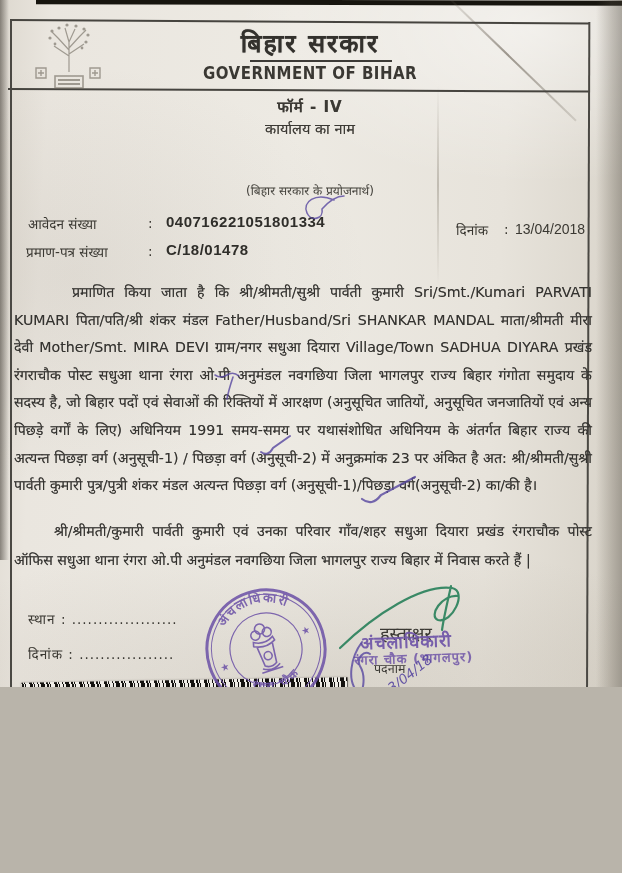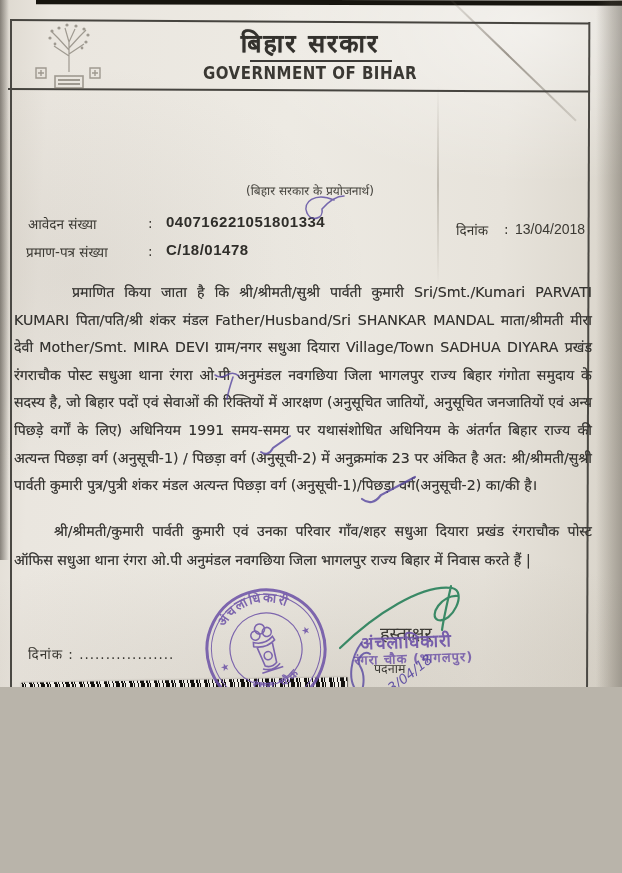--- a/index.html
+++ b/index.html
@@ -89,35 +89,41 @@
       <path d="M62 48 h10 v10 h-10 z M64 53 h6 M67 50 v6" stroke-width="1.4"></path>
       <rect x="27" y="56" width="28" height="12" stroke-width="1.6"></rect>
       <path d="M30 60 h22 M30 64 h22" stroke-width="1.8"></path>
     </g>
   </svg>
 
   <div class="abs center title-hi">बिहार सरकार</div>
   <div class="abs" style="left:250px;top:60px;width:142px;height:2px;background:#3c3a36;"></div>
   <div class="abs center title-en">GOVERNMENT OF BIHAR</div>
 
+  <div class="abs center form-no faded">फॉर्म - IV</div>
+  <div class="abs center office-name faded">कार्यालय का नाम</div>
   <div class="abs center cert-subtitle">(बिहार सरकार के प्रयोजनार्थ)</div>
 
   <div class="abs fld-label" style="left:28px;top:215px;">आवेदन संख्या</div>
   <div class="abs fld-label" style="left:148px;top:215px;">:</div>
   <div class="abs fld-value" style="left:166px;top:213px;">040716221051801334</div>
   <div class="abs fld-label" style="left:26px;top:243px;">प्रमाण-पत्र संख्या</div>
   <div class="abs fld-label" style="left:148px;top:243px;">:</div>
   <div class="abs fld-value" style="left:166px;top:241px;">C/18/01478</div>
   <div class="abs fld-label" style="left:456px;top:221px;">दिनांक</div>
   <div class="abs fld-label" style="left:504px;top:221px;">:</div>
   <div class="abs fld-label" style="left:515px;top:221px;font-family:'Liberation Sans',sans-serif;font-size:14px;">13/04/2018</div>
 
   <div class="abs para" style="left:14px;top:279px;width:578px;text-indent:58px;">प्रमाणित किया जाता है कि श्री/श्रीमती/सुश्री पार्वती कुमारी Sri/Smt./Kumari PARVATI KUMARI पिता/पति/श्री शंकर मंडल Father/Husband/Sri SHANKAR MANDAL माता/श्रीमती मीरा देवी Mother/Smt. MIRA DEVI ग्राम/नगर सधुआ दियारा Village/Town SADHUA DIYARA प्रखंड रंगराचौक पोस्ट सधुआ थाना रंगरा ओ.पी अनुमंडल नवगछिया जिला भागलपुर राज्य बिहार गंगोता समुदाय के सदस्य है, जो बिहार पदों एवं सेवाओं की रिक्तियों में आरक्षण (अनुसूचित जातियों, अनुसूचित जनजातियों एवं अन्य पिछड़े वर्गों के लिए) अधिनियम 1991 समय-समय पर यथासंशोधित अधिनियम के अंतर्गत बिहार राज्य की अत्यन्त पिछड़ा वर्ग (अनुसूची-1) / पिछड़ा वर्ग (अनुसूची-2) में अनुक्रमांक 23 पर अंकित है अत: श्री/श्रीमती/सुश्री पार्वती कुमारी पुत्र/पुत्री शंकर मंडल अत्यन्त पिछड़ा वर्ग (अनुसूची-1)/पिछड़ा वर्ग(अनुसूची-2) का/की है।</div>
   <div class="abs para" style="left:14px;top:517px;width:578px;line-height:29px;text-indent:40px;">श्री/श्रीमती/कुमारी पार्वती कुमारी  एवं उनका परिवार गाँव/शहर सधुआ दियारा प्रखंड रंगराचौक पोस्ट ऑफिस सधुआ थाना रंगरा ओ.पी अनुमंडल नवगछिया जिला भागलपुर राज्य बिहार में निवास करते हैं |</div>
 
+  <div class="abs dotted" style="left:28px;top:610px;">
+    <span>स्थान :</span>
+    <span>....................</span>
+  </div>
   <div class="abs dotted" style="left:28px;top:645px;">
     <span>दिनांक :</span>
     <span>..................</span>
   </div>
   <div class="abs barcode"></div>
 
   <svg class="abs" style="left:202px;top:585px;opacity:.88;transform:rotate(-18deg);" width="128" height="128" viewBox="0 0 128 128">
     <defs>
       <path id="arcT" d="M 17 64 A 47 47 0 0 1 111 64" fill="none"></path>
       <path id="arcB" d="M 23 64 A 41 41 0 0 0 105 64" fill="none"></path>

